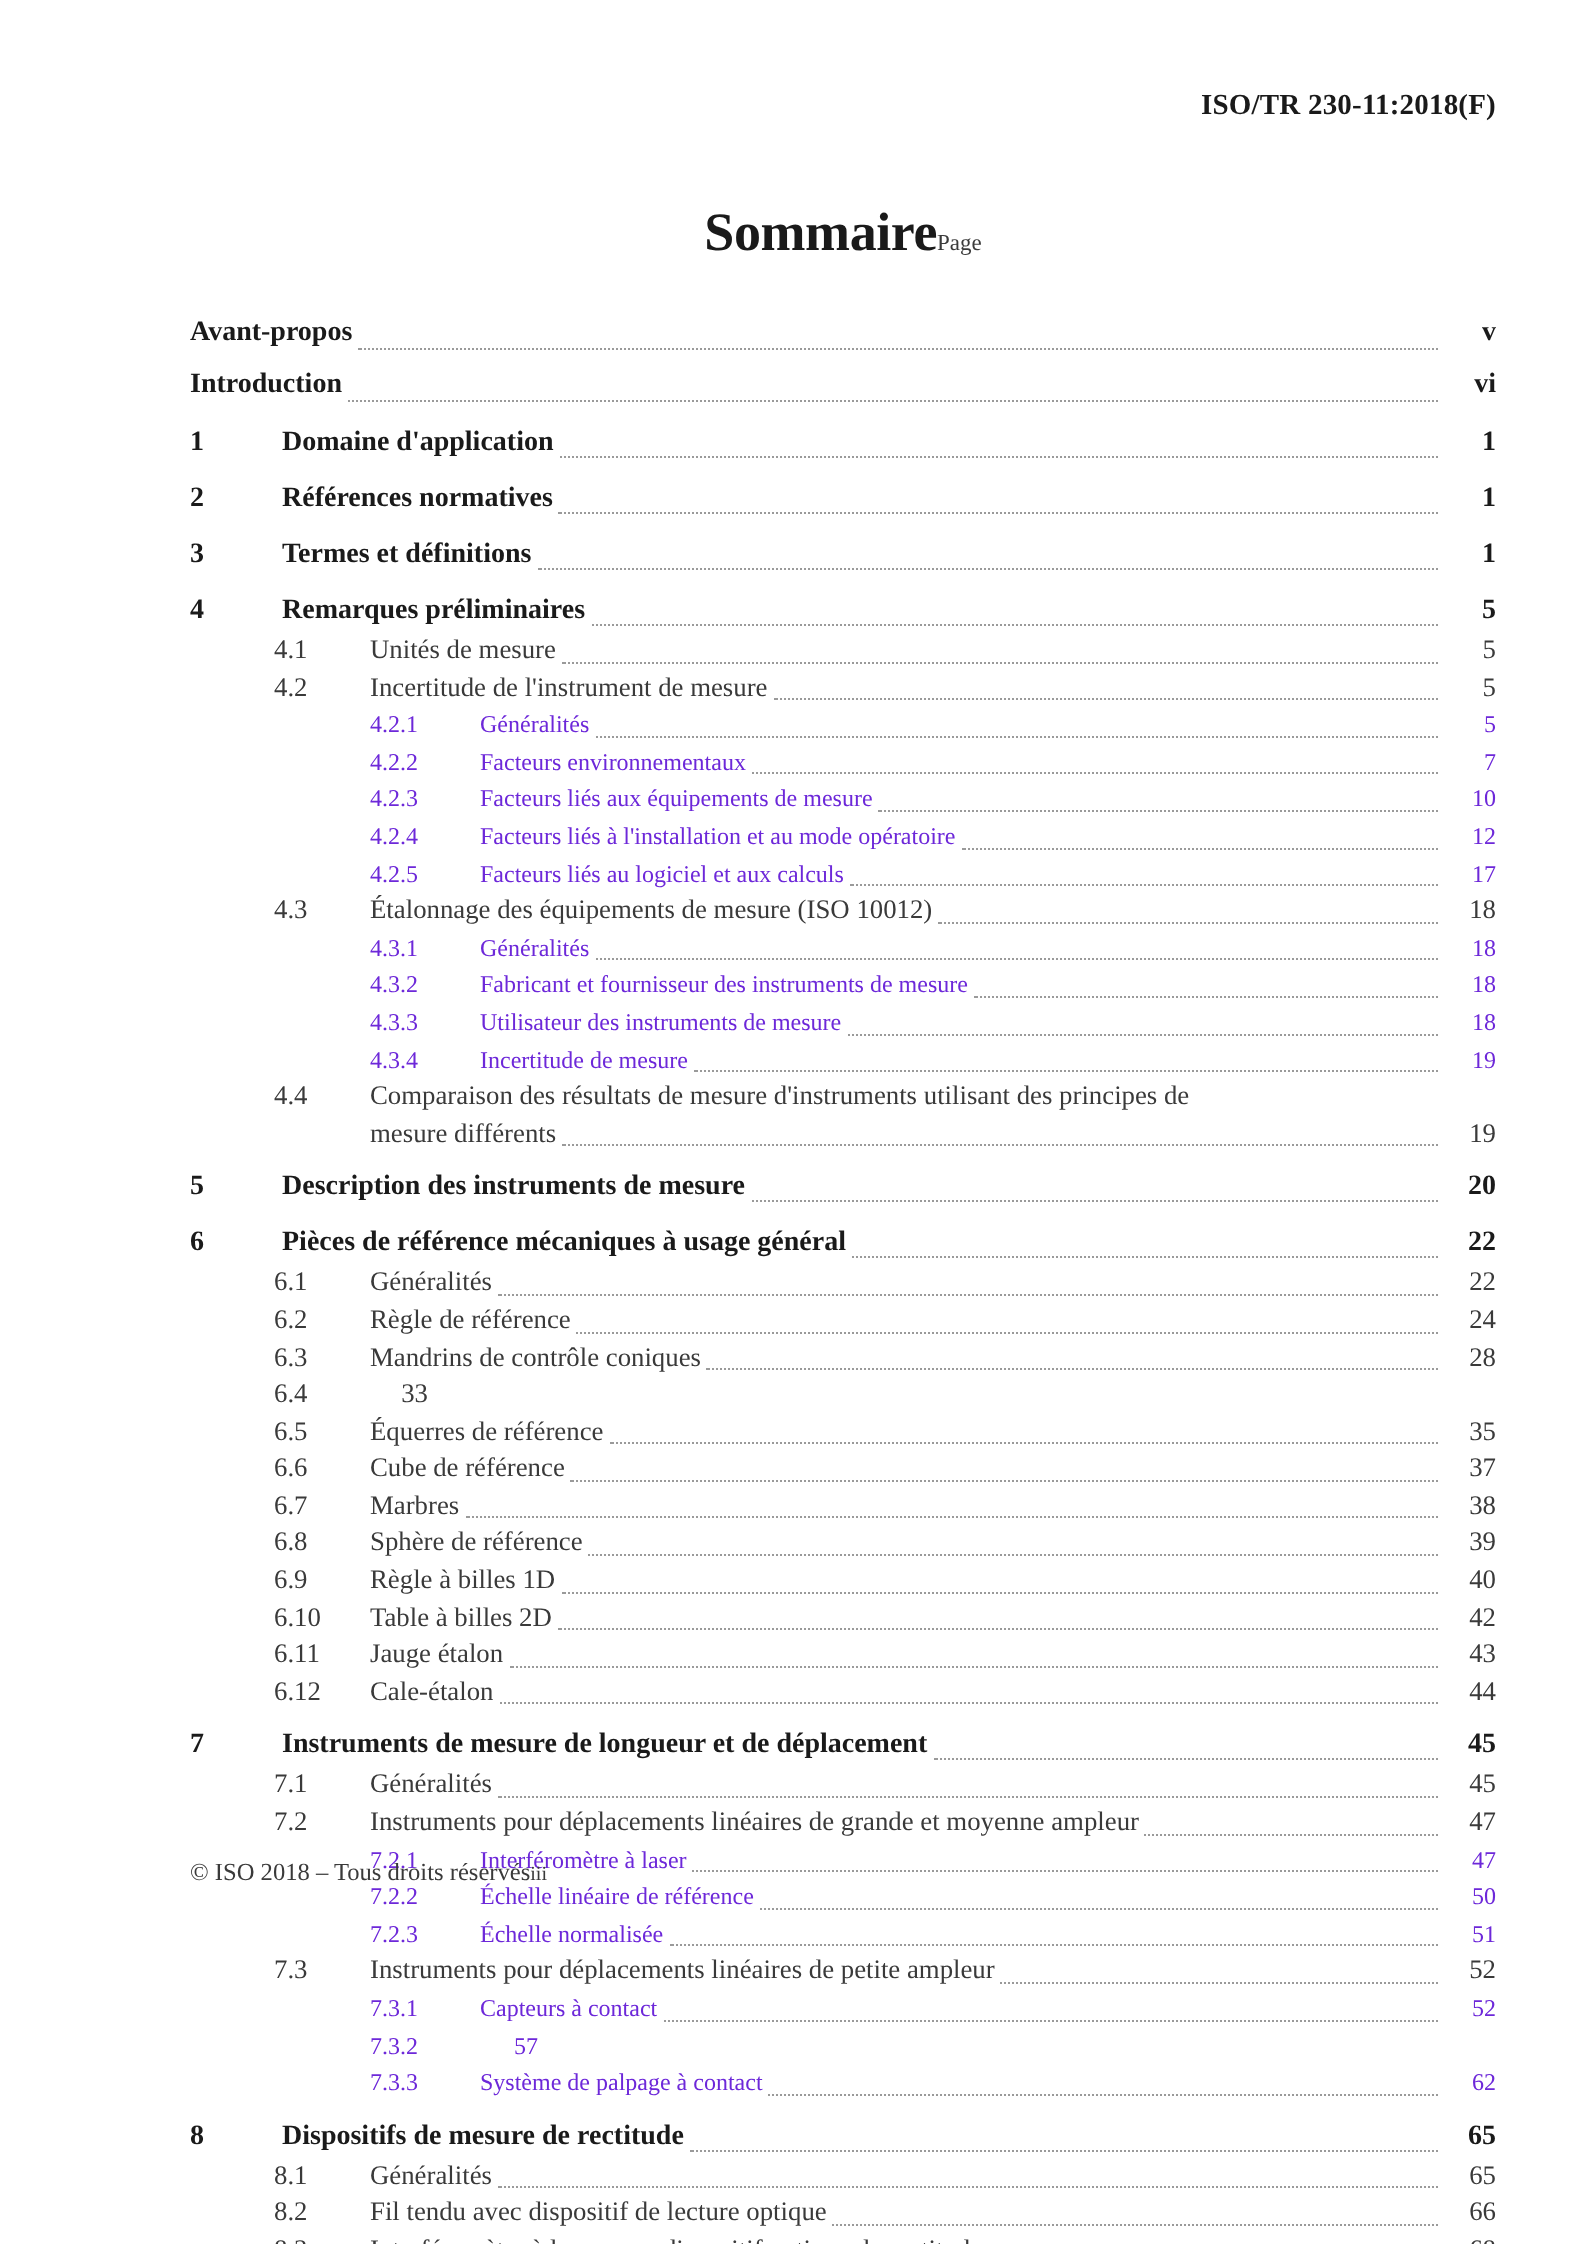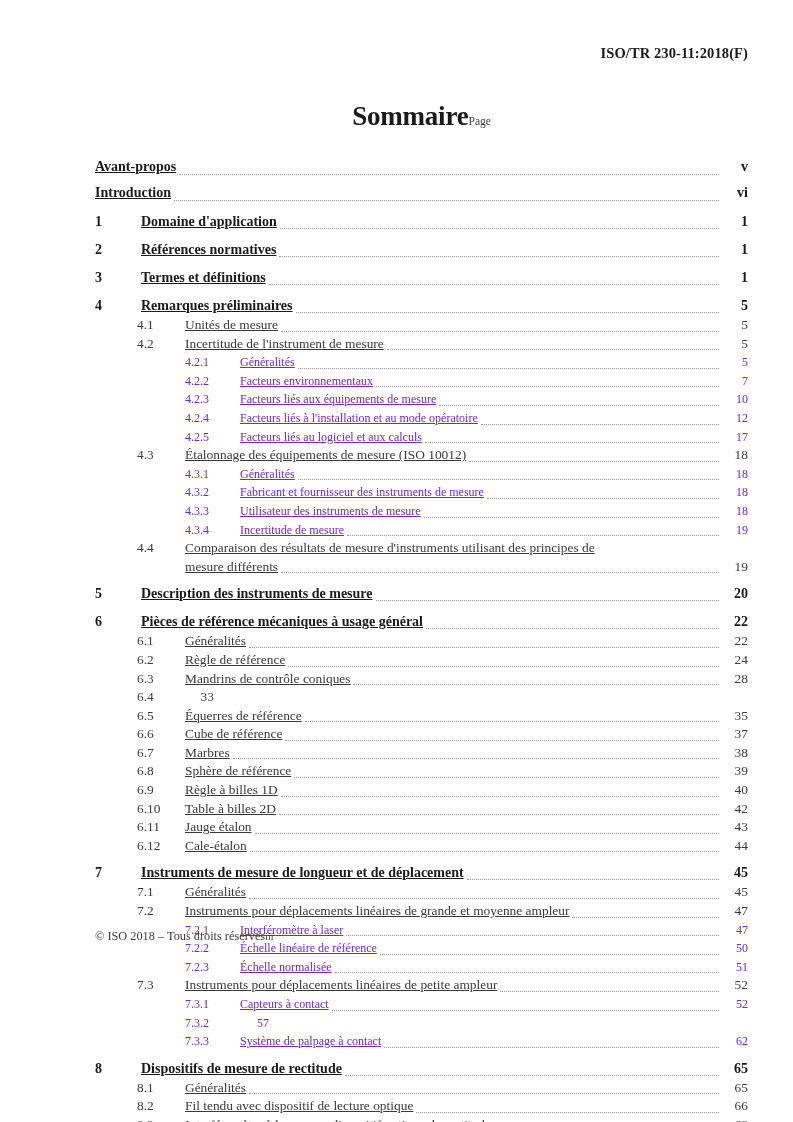--- a/index.html
+++ b/index.html
@@ -84,21 +84,20 @@
     flex: 0 0 auto;
     white-space: nowrap;
   }
 
   
   .label-wrap {
     flex: 1 1 auto;
     display: flex;
     align-items: flex-start;
     min-width: 0;
-    text-decoration: underline;
   }
   .label {
     flex: 0 1 auto;
     white-space: nowrap;
     padding-right: 3px;
   }
   .leader {
     flex: 1 1 auto;
     min-width: 6px;
     position: relative;

